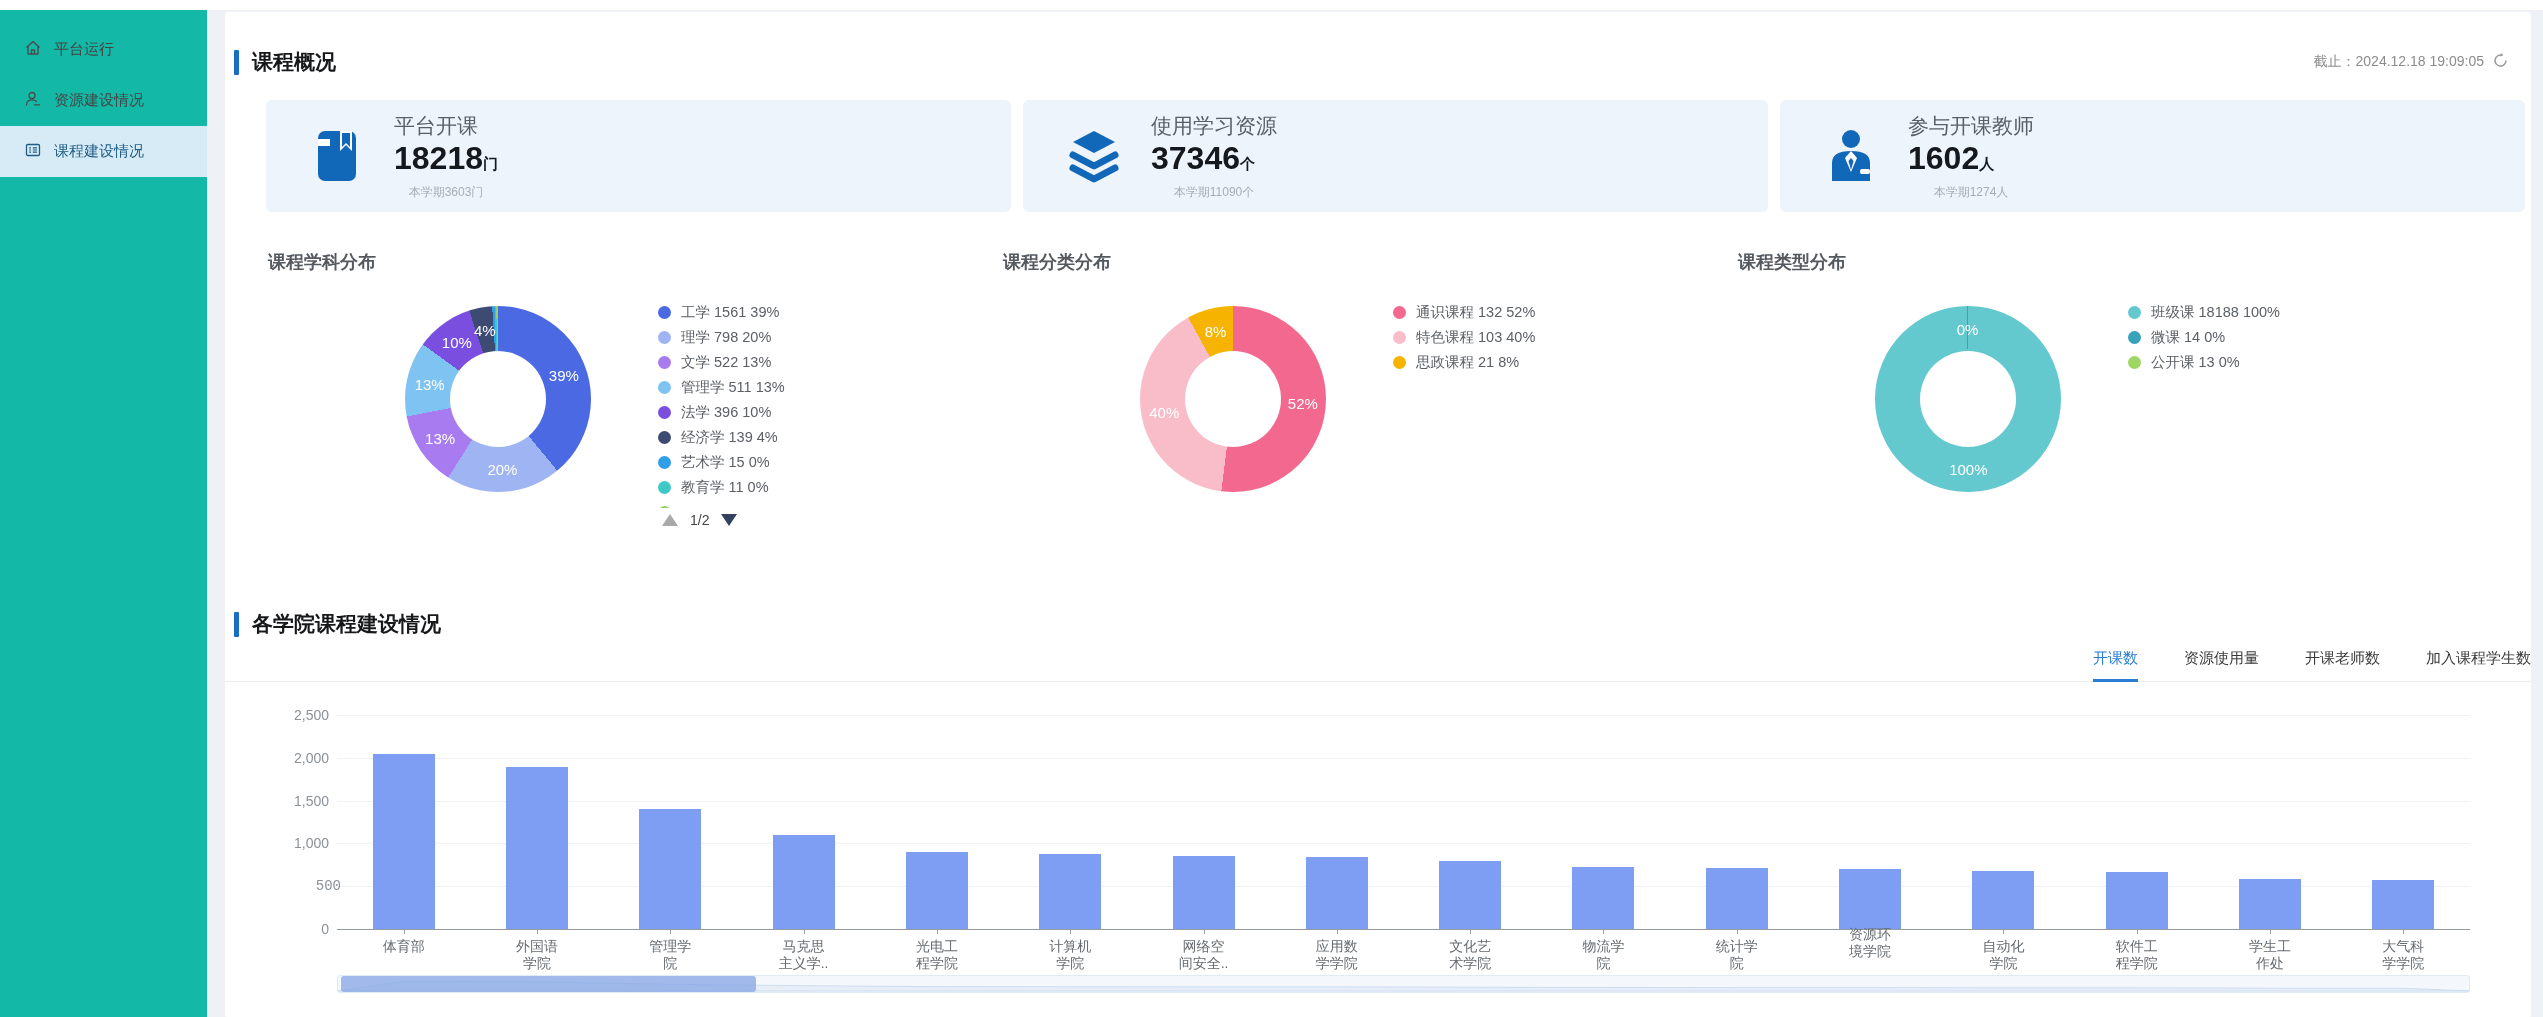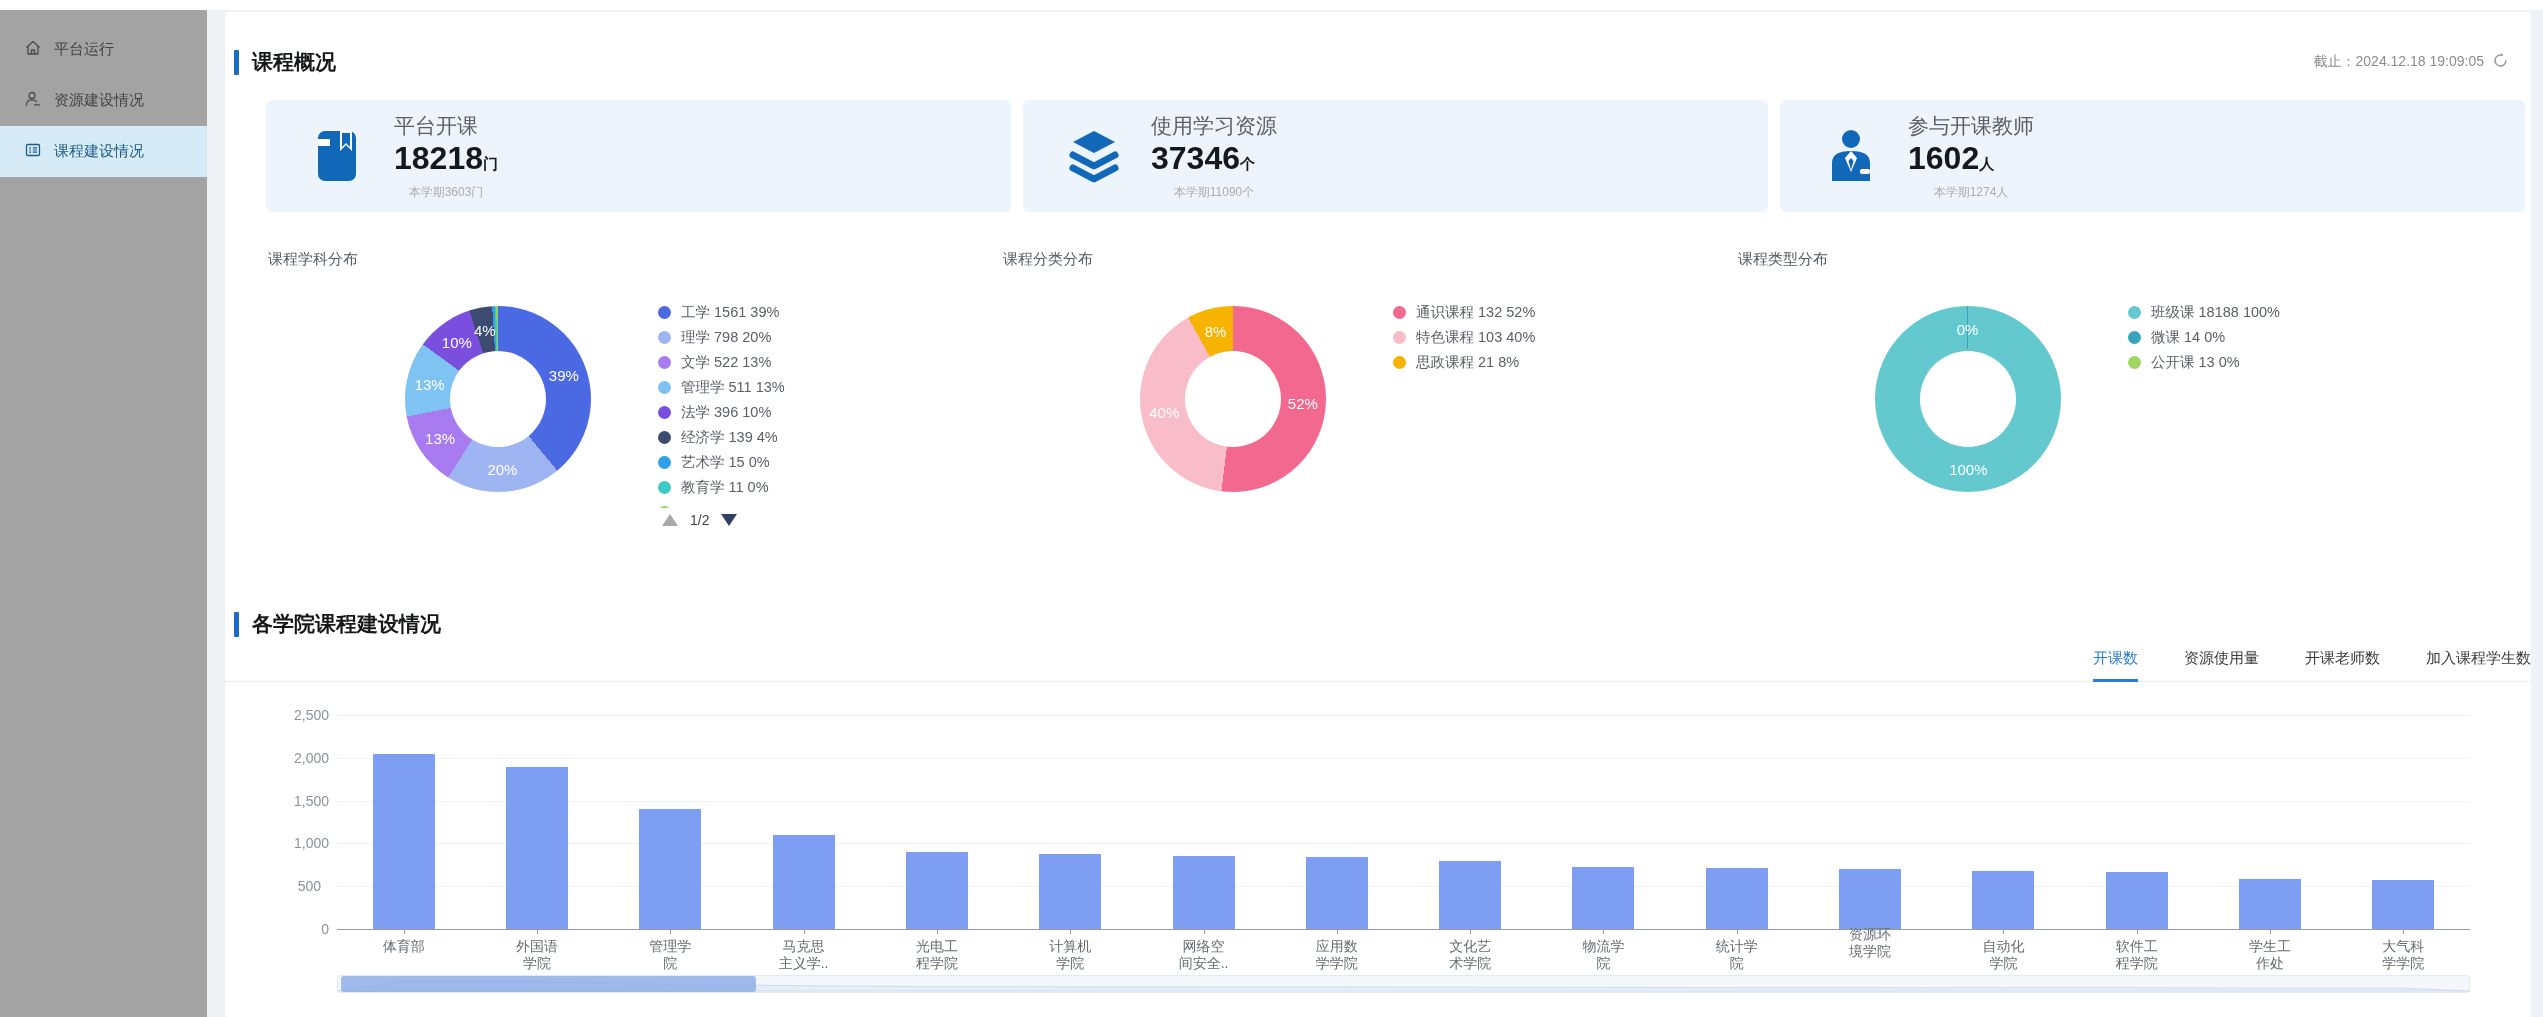--- a/index.html
+++ b/index.html
@@ -2,21 +2,21 @@
 <html><head>
 <meta charset="utf-8">
 <style>
   * { margin:0; padding:0; box-sizing:border-box; }
   html,body { width:2543px; height:1017px; overflow:hidden; }
   body { font-family:"Liberation Sans","DejaVu Sans",sans-serif; background:#eef1f5; color:#333; }
   .page { position:relative; width:2543px; height:1017px; }
   .top-strip { position:absolute; left:0; top:0; width:2543px; height:10px; background:#fff; }
 
   
-  .sidebar { position:absolute; left:0; top:10px; width:208px; height:1007px; background:#a3a3a3; border-right:1px solid #eef0f2; padding-top:14px; }
+  .sidebar { position:absolute; left:0; top:10px; width:208px; height:1007px; background:#14b8a6; border-right:1px solid #eef0f2; padding-top:14px; }
   .side-item { display:flex; align-items:center; gap:12px; height:51px; padding-left:24px; font-size:15px; color:#454545; cursor:pointer; }
   .side-item svg { flex:0 0 auto; }
   .side-item.active { background:#d7ebf6; color:#1d5c86; }
 
   
   .panel { position:absolute; left:225px; width:2306px; background:#fff; border-radius:4px; }
   .panel-1 { top:12px; height:744px; }
   .panel-2 { top:598px; height:420px; }
 
   .sec-head { position:absolute; display:flex; align-items:center; gap:13px; }
@@ -30,21 +30,21 @@
   .stat-card { flex:1; height:112px; background:#edf4fb; border-radius:6px; display:flex; align-items:center; padding-left:40px; }
   .stat-icon { width:62px; height:62px; flex:0 0 auto; }
   .stat-text { margin-left:26px; }
   .stat-label { font-size:21px; color:#5a5f66; }
   .stat-value { font-size:32px; font-weight:bold; color:#15181d; line-height:36px; }
   .stat-unit { font-size:15px; font-weight:bold; color:#15181d; }
   .stat-sub { font-size:12px; color:#a9adb3; margin-top:2px;text-align:center; }
 
   
   .pie-block { position:absolute; top:238px; width:710px; height:310px; }
-  .pie-title { position:absolute; left:18px; top:0; font-size:15px; color:#555a60; }
+  .pie-title { position:absolute; left:18px; top:0; font-size:18px; color:#555a60;font-weight:bold; }
   .donut { position:absolute; left:155px; top:56px; width:186px; height:186px; border-radius:50%; }
   .donut-hole { position:absolute; left:45px; top:45px; width:96px; height:96px; border-radius:50%; background:#fff; }
   .donut-label { position:absolute; transform:translate(-50%,-50%); font-size:15px; color:#fff; white-space:nowrap; }
   .legend { position:absolute; left:408px; top:50px; width:260px; overflow:hidden; }
   .legend.clip { height:208px; }
   .legend-row { display:flex; align-items:center; gap:10px; height:25px; cursor:pointer; }
   .legend-dot { width:13px; height:13px; border-radius:50%; flex:0 0 auto; }
   .legend-txt { font-size:14.5px; color:#5c6066; white-space:nowrap; }
   .legend-pager { position:absolute; left:412px; top:262px; display:flex; align-items:center; gap:12px; font-size:14px; color:#444; }
   .tri-up { width:0; height:0; border-left:8px solid transparent; border-right:8px solid transparent; border-bottom:12px solid #a9a9a9; cursor:pointer; }
@@ -303,21 +303,21 @@
         <div class="bar" style="left: 1235.47px; width: 62px; top: 151.512px; height: 62.488px; background: rgb(125, 158, 242);"></div>
         <div class="bar" style="left: 1368.78px; width: 62px; top: 153.224px; height: 60.776px; background: rgb(125, 158, 242);"></div>
         <div class="bar" style="left: 1502.09px; width: 62px; top: 154.08px; height: 59.92px; background: rgb(125, 158, 242);"></div>
         <div class="bar" style="left: 1635.41px; width: 62px; top: 156.22px; height: 57.78px; background: rgb(125, 158, 242);"></div>
         <div class="bar" style="left: 1768.72px; width: 62px; top: 157.076px; height: 56.924px; background: rgb(125, 158, 242);"></div>
         <div class="bar" style="left: 1902.03px; width: 62px; top: 164.352px; height: 49.648px; background: rgb(125, 158, 242);"></div>
         <div class="bar" style="left: 2035.34px; width: 62px; top: 165.208px; height: 48.792px; background: rgb(125, 158, 242);"></div>
       </div>
     <div id="y-axis">
         <div class="ytick" style="left: 40px; top: 323px;">0</div>
-        <div class="ytick" style="left: 32px; top: 280.2px;">500</div>
+        <div class="ytick" style="left: 52px; top: 280.2px; font-family: Liberation Mono, monospace;">500</div>
         <div class="ytick" style="left: 40px; top: 237.4px;">1,000</div>
         <div class="ytick" style="left: 40px; top: 194.6px;">1,500</div>
         <div class="ytick" style="left: 40px; top: 151.8px;">2,000</div>
         <div class="ytick" style="left: 40px; top: 109px;">2,500</div>
       </div>
     <div id="x-axis">
         <div class="cat-tick" style="left: 178.656px; top: 331px;"></div>
         <div class="cat-label" style="left: 113.656px; top: 340px;">
           <div>体育部</div>
         </div>

